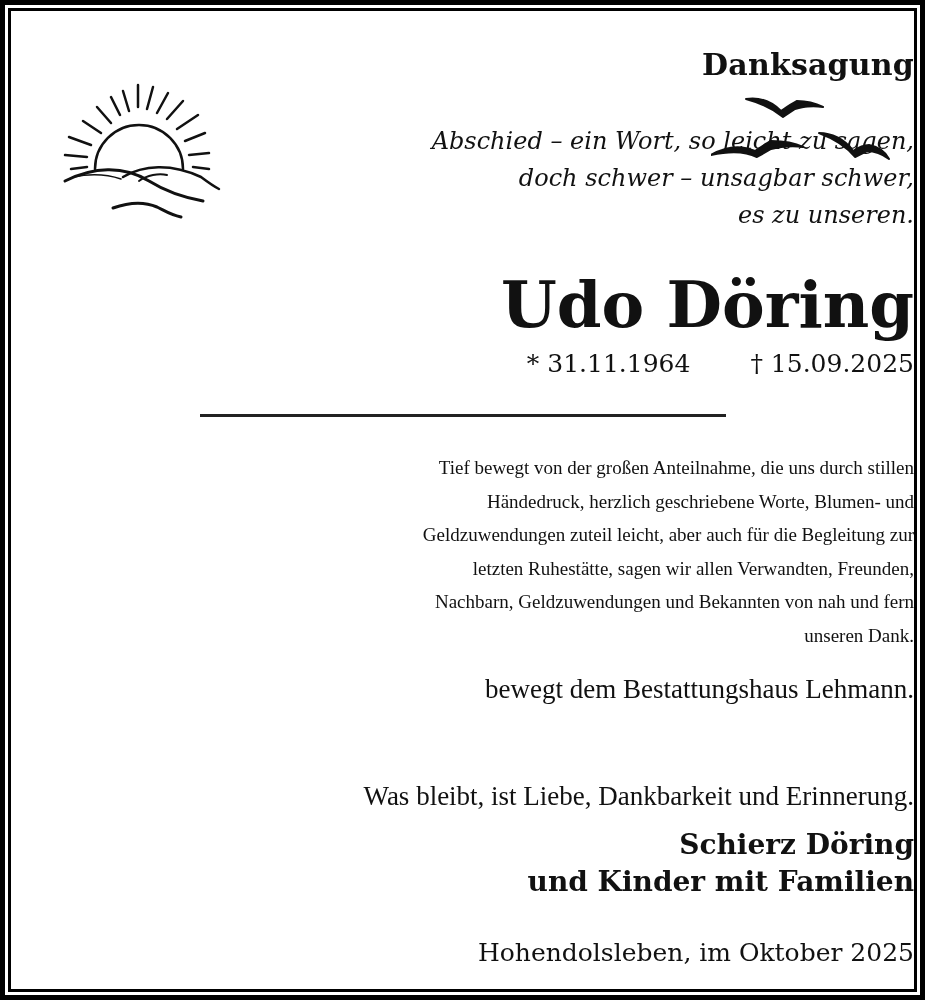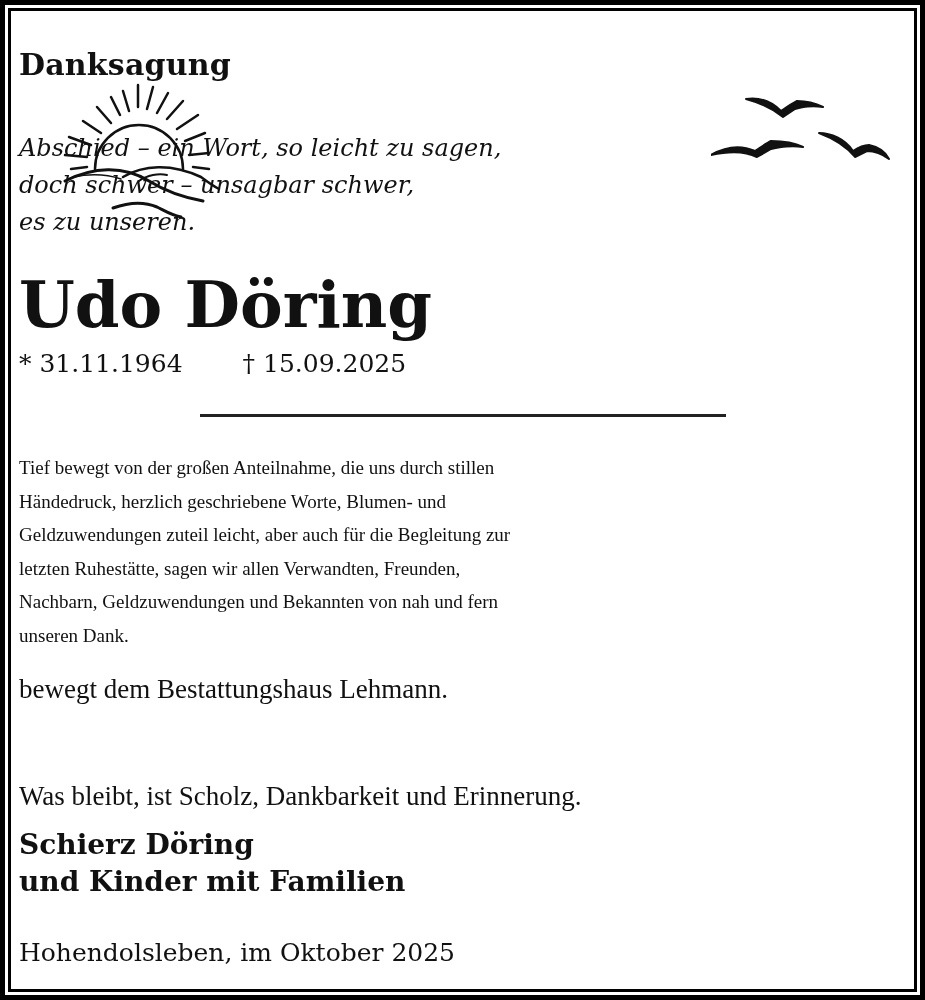--- a/index.html
+++ b/index.html
@@ -14,26 +14,26 @@
   }
   .frame-inner {
     position: absolute; left: 8px; top: 8px; right: 8px; bottom: 8px;
     border: 3px solid #000; background: #fff;
   }
   .page {
     position: absolute; left: 11px; top: 11px; right: 11px; bottom: 11px;
     background: #fff; color: #111;
     font-family: "DejaVu Serif", "Liberation Serif", serif;
   }
-  .center { position: absolute; left: 8px; right: 0; text-align: left; }
+  .center { position: absolute; left: 0; right: 0; text-align: right; }
   .title {
     top: 36px; font-size: 30px; font-weight: bold; letter-spacing: 0.2px;
   }
   .poem {
-    top: 112px; font-size: 24px; font-style: italic; line-height: 37px; margin-top: 7px;
+    top: 112px; font-size: 24px; font-style: italic; line-height: 37px;
   }
   .name {
     top: 254px; font-size: 64px; font-weight: bold; line-height: 80px; letter-spacing: 0px;
   }
   .dates {
     top: 336px; font-size: 25px; line-height: 34px; word-spacing: 0px;
   }
   .dates span { display: inline-block; }
   .dates .gap { width: 60px; }
   .rule {
@@ -129,21 +129,21 @@
     <span class="line">Geldzuwendungen zuteil leicht, aber auch für die Begleitung zur</span>
     <span class="line">letzten Ruhestätte, sagen wir allen Verwandten, Freunden,</span>
     <span class="line">Nachbarn, Geldzuwendungen und Bekannten von nah und fern</span>
     <span class="line">unseren Dank.</span>
   </div>
 
   <div class="center body2">
     <span class="line">bewegt dem Bestattungshaus Lehmann.</span>
   </div>
 
-  <div class="center closing">Was bleibt, ist Scholz, Dankbarkeit und Erinnerung.</div>
+  <div class="center closing">Was bleibt, ist Liebe, Dankbarkeit und Erinnerung.</div>
 
   <div class="center signers">
     <span class="line">Schierz Döring</span>
     <span class="line">und Kinder mit Familien</span>
   </div>
 
   <div class="center place">Hohendolsleben, im Oktober 2025</div>
 </div>
 
 </body></html>

